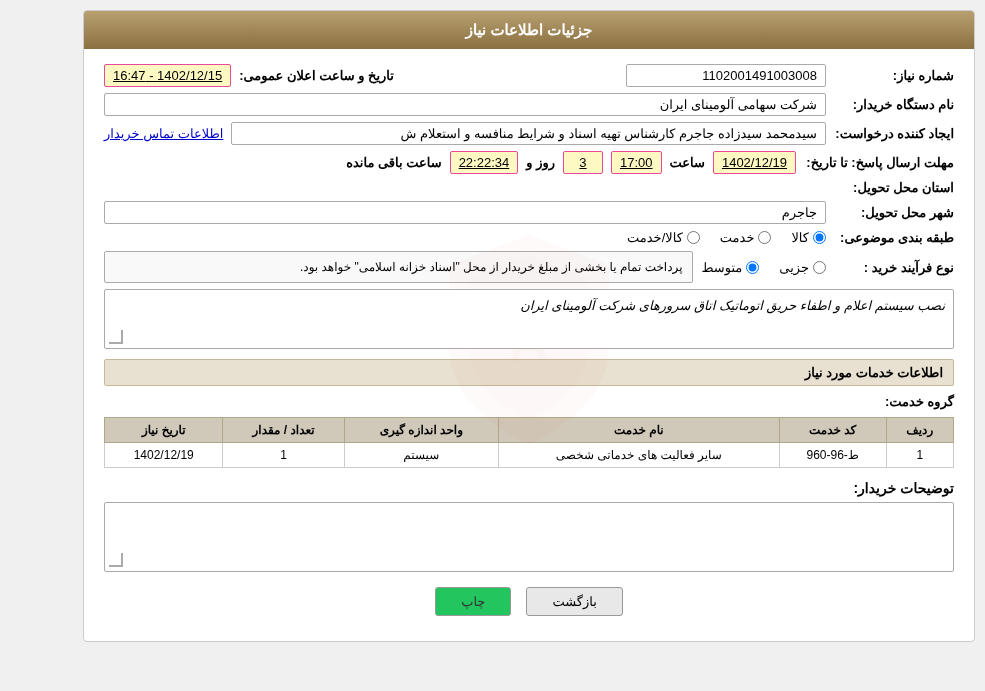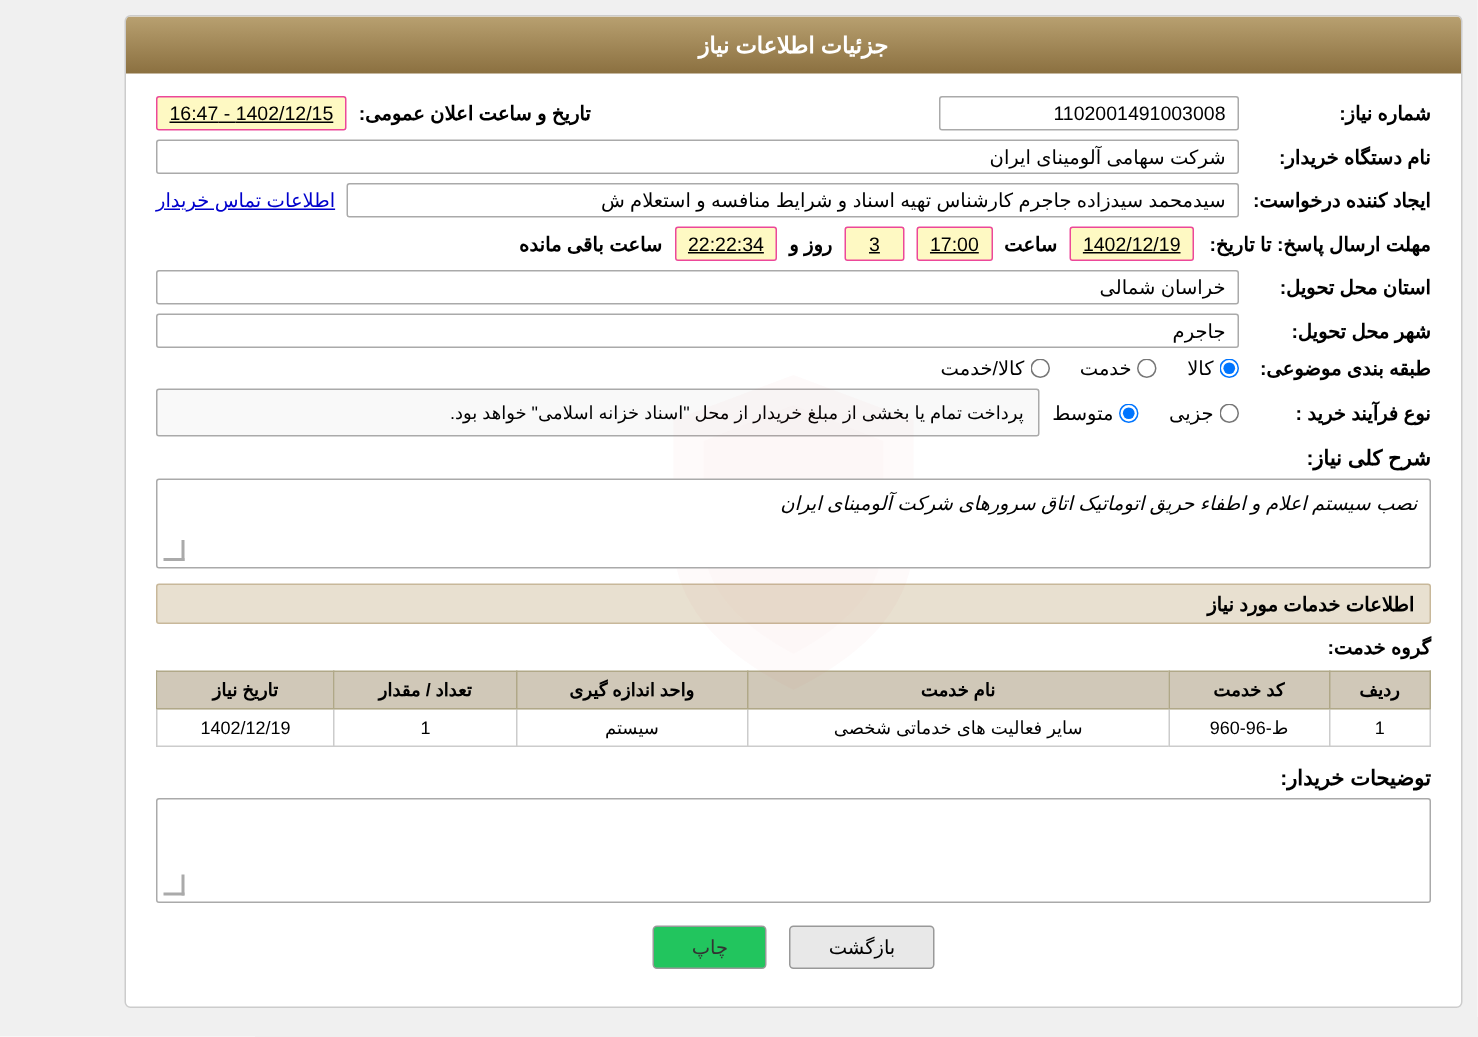--- a/index.html
+++ b/index.html
@@ -239,21 +239,20 @@
         <span class="dt-label">ساعت</span>
         <span class="dt-box">17:00</span>
         <span class="dt-box" style="min-width:40px;text-align:center;">3</span>
         <span class="dt-label">روز و</span>
         <span class="dt-box">22:22:34</span>
         <span class="dt-label">ساعت باقی مانده</span>
       </div>
 
       <div class="row-flex">
         <span class="info-label">استان محل تحویل:</span>
-        <span class="info-value">خراسان شمالی</span>
       </div>
 
       <div class="row-flex">
         <span class="info-label">شهر محل تحویل:</span>
         <span class="info-value">جاجرم</span>
       </div>
 
       <div class="row-flex">
         <span class="info-label">طبقه بندی موضوعی:</span>
         <div class="radio-group">
@@ -280,23 +279,20 @@
             <span>جزیی</span>
           </div>
           <div class="radio-item">
             <input type="radio" name="farayand" checked="" style="">
             <span>متوسط</span>
           </div>
         </div>
         <span class="classification-notice" style="flex:1;margin-bottom:0;">پرداخت تمام یا بخشی از مبلغ خریدار از محل "اسناد خزانه اسلامی" خواهد بود.</span>
       </div>
 
-      <div class="row-flex">
-        <span class="info-label" style="font-weight:bold;font-size:14px;">شرح کلی نیاز:</span>
-      </div>
       <div style="margin-bottom:10px;">
         <div class="description-box">
           <span>نصب سیستم اعلام و اطفاء حریق اتوماتیک اتاق سرورهای شرکت آلومینای ایران</span>
         </div>
       </div>
 
       <div class="section-title">اطلاعات خدمات مورد نیاز</div>
 
       <div class="row-flex">
         <span class="info-label">گروه خدمت:</span>

